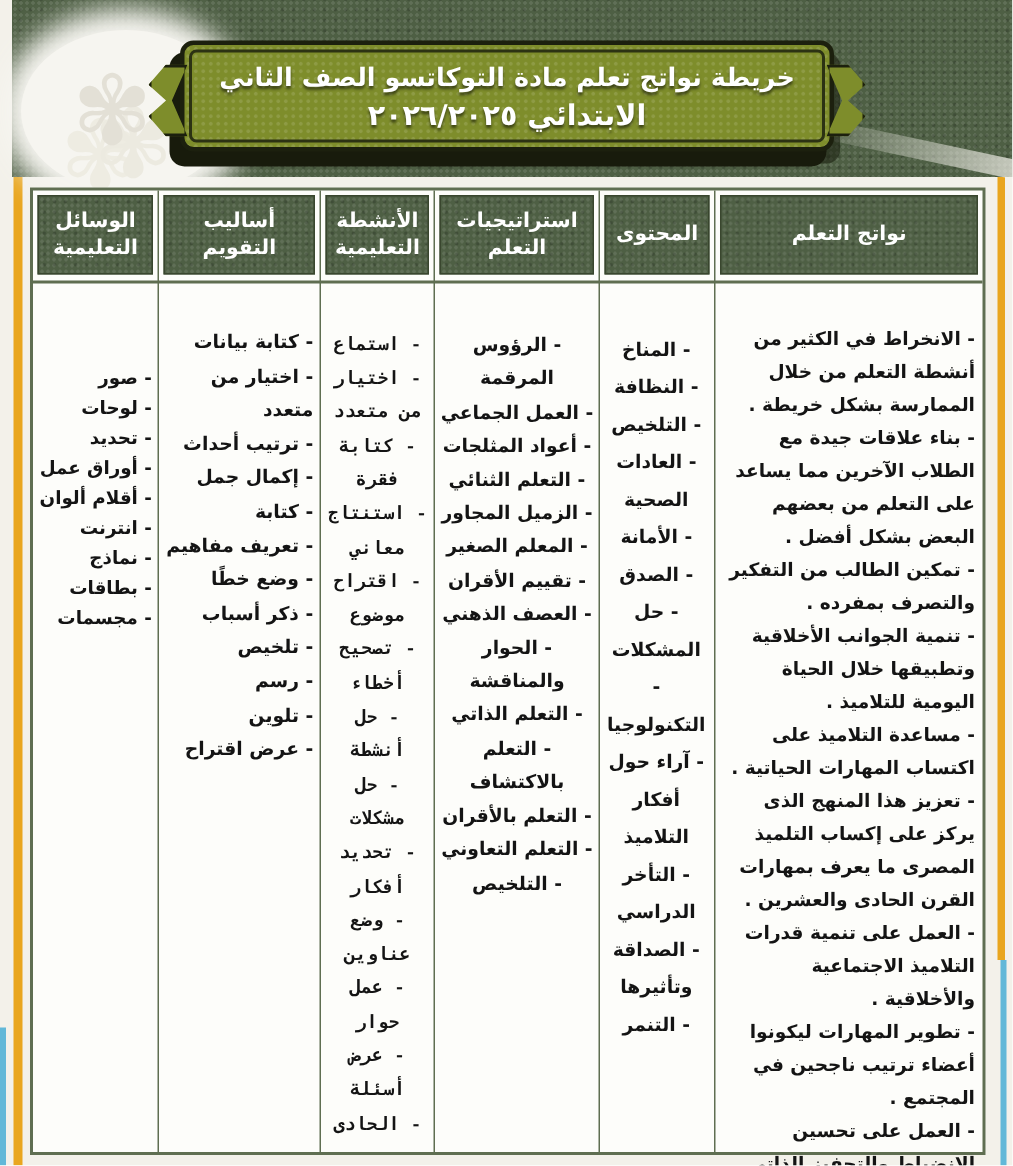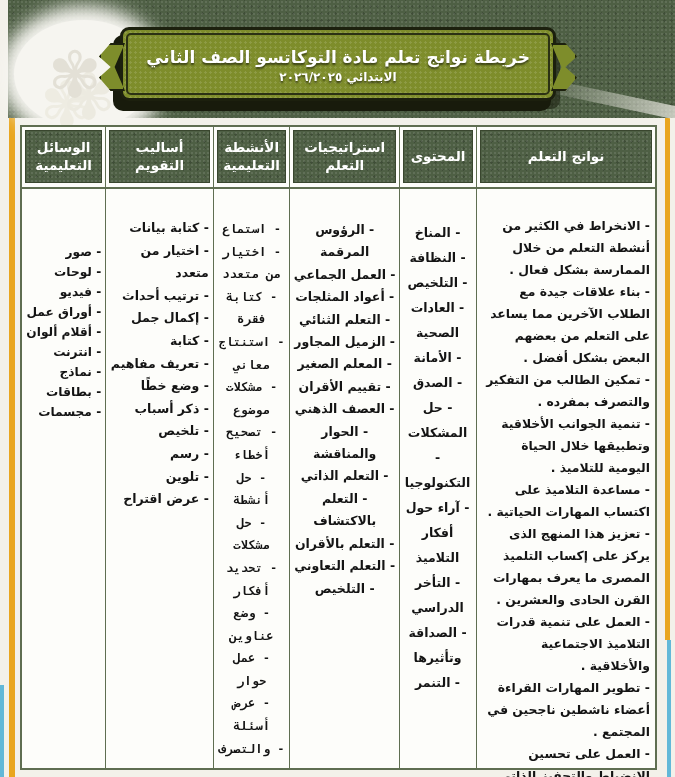--- a/index.html
+++ b/index.html
@@ -38,21 +38,21 @@
   .banner{position:absolute;left:120px;top:27px;width:436px;height:74px;
     background:var(--banner);
     background-image:radial-gradient(rgba(255,255,255,.12) 1px, transparent 1.4px);
     background-size:5px 5px;
     border:3px solid var(--banner-dark);border-radius:9px;
     box-shadow:-6px 9px 0 1px #181b0c, 4px 8px 0 0 rgba(24,27,12,.55);}
   .banner-inner{position:absolute;inset:3px;border:2px solid #2c3213;border-radius:5px;
     display:flex;flex-direction:column;align-items:center;justify-content:center;
     color:#fff;font-weight:bold;text-shadow:0 2px 2px rgba(0,0,0,.55);}
   .banner-l1{font-size:17px;line-height:1.55;}
-  .banner-l2{font-size:12px;line-height:1.2;}
+  .banner-l2{font-size:19px;line-height:1.2;}
   .bracket{position:absolute;top:13px;width:26px;height:48px;background:var(--banner);
     border:2.5px solid var(--banner-dark);}
   .bracket-right{right:-24px;clip-path:polygon(0 0,55% 0,100% 28%,55% 50%,100% 72%,55% 100%,0 100%,40% 50%);}
   .bracket-left{left:-24px;clip-path:polygon(100% 0,45% 0,0 28%,45% 50%,0 72%,45% 100%,100% 100%,60% 50%);}
 
   
   .table{position:absolute;left:20px;top:125px;width:637px;height:645px;background:var(--cell);
     border:2px solid var(--line);}
   .cols{display:flex;height:100%;}
   .col{position:relative;height:100%;}
@@ -104,28 +104,28 @@
       <div class="banner-l1">خريطة نواتج تعلم مادة التوكاتسو الصف الثاني</div>
       <div class="banner-l2">الابتدائي ٢٠٢٦/٢٠٢٥</div>
     </div>
   </div>
 
   <div class="table" dir="rtl">
     <div class="cols">
         <div class="col col-outcomes">
           <div class="hdr">نواتج التعلم</div>
           <div class="items">
-            <div class="item">الانخراط في الكثير من أنشطة التعلم من خلال الممارسة بشكل فعال .</div>
+            <div class="item">الانخراط في الكثير من أنشطة التعلم من خلال الممارسة بشكل خريطة .</div>
             <div class="item">بناء علاقات جيدة مع الطلاب الآخرين مما يساعد على التعلم من بعضهم البعض بشكل أفضل .</div>
             <div class="item">تمكين الطالب من التفكير والتصرف بمفرده .</div>
             <div class="item">تنمية الجوانب الأخلاقية وتطبيقها خلال الحياة اليومية للتلاميذ .</div>
             <div class="item">مساعدة التلاميذ على اكتساب المهارات الحياتية .</div>
             <div class="item">تعزيز هذا المنهج الذى يركز على إكساب التلميذ المصرى ما يعرف بمهارات القرن الحادى والعشرين .</div>
             <div class="item">العمل على تنمية قدرات التلاميذ الاجتماعية والأخلاقية .</div>
-            <div class="item">تطوير المهارات القراءة أعضاء ناشطين ناجحين في المجتمع .</div>
+            <div class="item">تطوير المهارات ليكونوا أعضاء ترتيب ناجحين في المجتمع .</div>
             <div class="item">العمل على تحسين الانضباط والتحفيز الذاتي .</div>
           </div>
         </div>
         <div class="col col-content">
           <div class="hdr">المحتوى</div>
           <div class="items">
             <div class="item">المناخ</div>
             <div class="item">النظافة</div>
             <div class="item">التلخيص</div>
             <div class="item">العادات الصحية</div>
@@ -158,29 +158,29 @@
             <div class="item">التلخيص</div>
           </div>
         </div>
         <div class="col col-activities">
           <div class="hdr">الأنشطة التعليمية</div>
           <div class="items">
             <div class="item">استماع</div>
             <div class="item">اختيار من متعدد</div>
             <div class="item">كتابة فقرة</div>
             <div class="item">استنتاج معاني</div>
-            <div class="item">مشكلات موضوع</div>
+            <div class="item">اقتراح موضوع</div>
             <div class="item">تصحيح أخطاء</div>
             <div class="item">حل أنشطة</div>
             <div class="item">حل مشكلات</div>
             <div class="item">تحديد أفكار</div>
             <div class="item">وضع عناوين</div>
             <div class="item">عمل حوار</div>
             <div class="item">عرض أسئلة</div>
-            <div class="item">والتصرف</div>
+            <div class="item">الحادى</div>
           </div>
         </div>
         <div class="col col-evaluation">
           <div class="hdr">أساليب التقويم</div>
           <div class="items">
             <div class="item">كتابة بيانات</div>
             <div class="item">اختيار من متعدد</div>
             <div class="item">ترتيب أحداث</div>
             <div class="item">إكمال جمل</div>
             <div class="item">كتابة</div>
@@ -191,21 +191,21 @@
             <div class="item">رسم</div>
             <div class="item">تلوين</div>
             <div class="item">عرض اقتراح</div>
           </div>
         </div>
         <div class="col col-media">
           <div class="hdr">الوسائل التعليمية</div>
           <div class="items">
             <div class="item">صور</div>
             <div class="item">لوحات</div>
-            <div class="item">فيديو</div>
+            <div class="item">تحديد</div>
             <div class="item">أوراق عمل</div>
             <div class="item">أقلام ألوان</div>
             <div class="item">انترنت</div>
             <div class="item">نماذج</div>
             <div class="item">بطاقات</div>
             <div class="item">مجسمات</div>
           </div>
         </div>
       </div>
     <div class="grid-line"></div>

